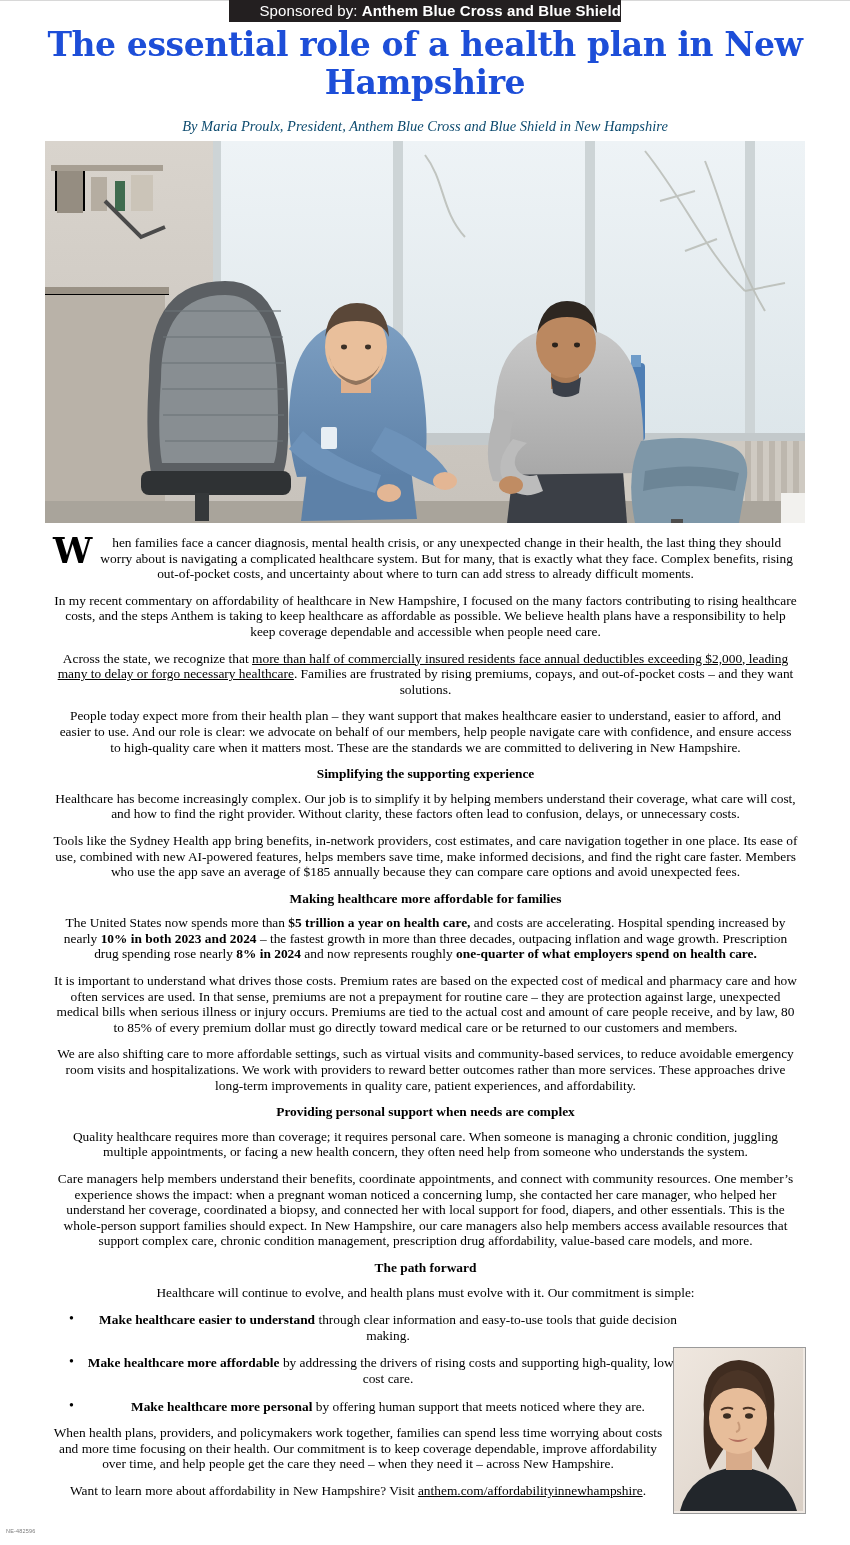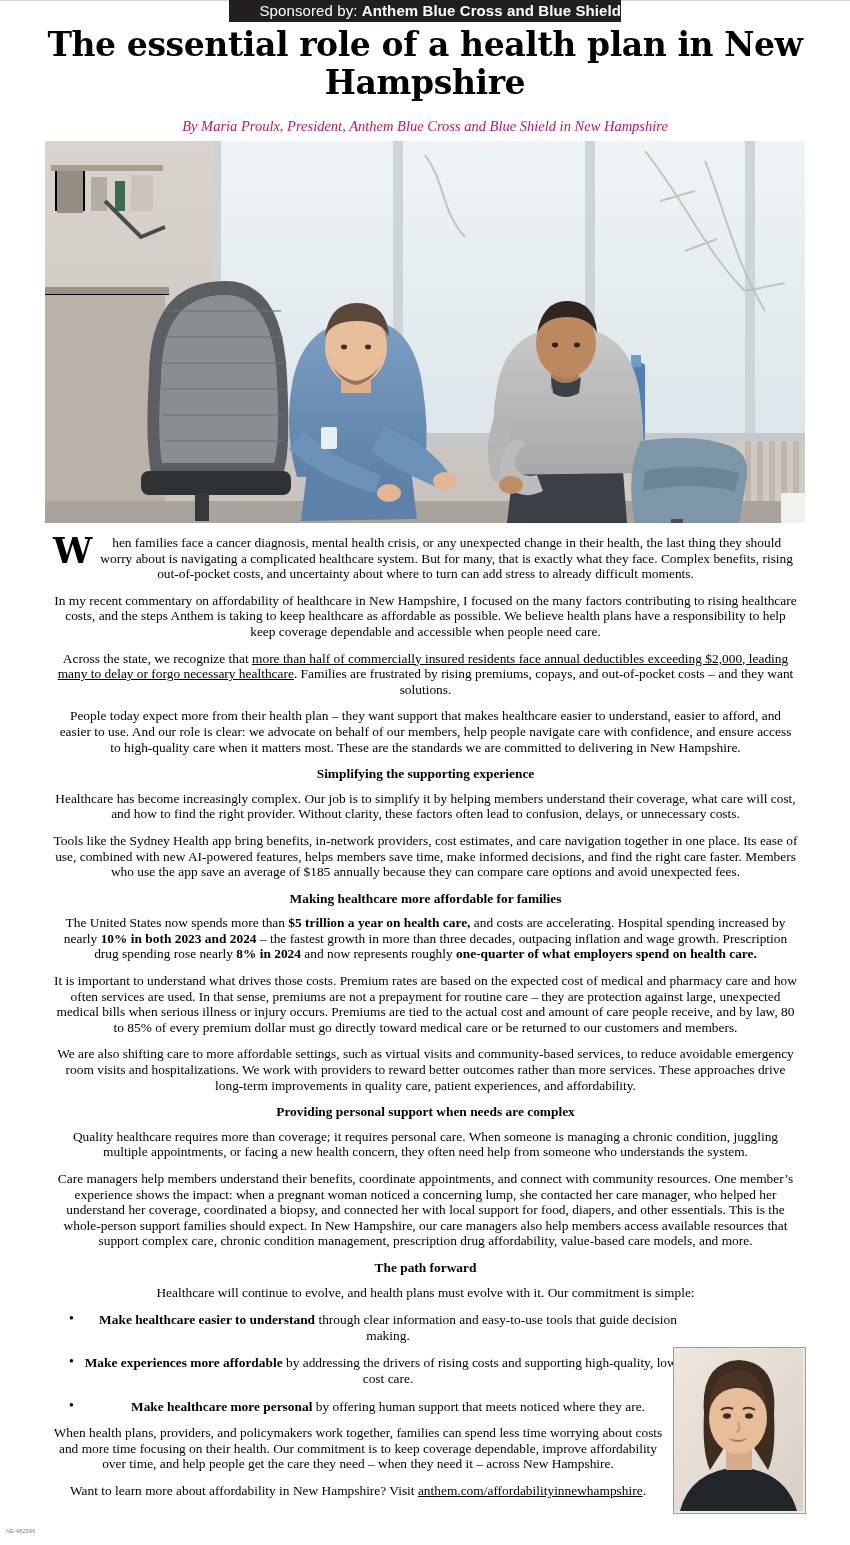--- a/index.html
+++ b/index.html
@@ -44,31 +44,31 @@
     position: absolute;
     top: 26px;
     left: 45px;
     width: 760px;
     text-align: center;
     font-family: "DejaVu Serif", serif;
     font-weight: 700;
     font-size: 33px;
     line-height: 38px;
     letter-spacing: -0.4px;
-    color: #000000;
+    color: #1d4ed8;
   }
   .byline {
     position: absolute;
     top: 118px;
     left: 45px;
     width: 760px;
     text-align: center;
     font-style: italic;
     font-size: 14.5px;
-    color: #be185d;
+    color: #0c4a6e;
   }
 
   .hero {
     position: absolute;
     top: 141px;
     left: 45px;
     width: 760px;
     height: 382px;
     overflow: hidden;
     background: #cfd6da;
@@ -310,21 +310,21 @@
 
     <div class="subhead">Providing personal support when needs are complex</div>
     <p>Quality healthcare requires more than coverage; it requires personal care. When someone is managing a chronic condition, juggling multiple appointments, or facing a new health concern, they often need help from someone who understands the system.</p>
     <p>Care managers help members understand their benefits, coordinate appointments, and connect with community resources. One member’s experience shows the impact: when a pregnant woman noticed a concerning lump, she contacted her care manager, who helped her understand her coverage, coordinated a biopsy, and connected her with local support for food, diapers, and other essentials. This is the whole-person support families should expect. In New Hampshire, our care managers also help members access available resources that support complex care, chronic condition management, prescription drug affordability, value-based care models, and more.</p>
 
     <div class="subhead">The path forward</div>
     <p>Healthcare will continue to evolve, and health plans must evolve with it. Our commitment is simple:</p>
 
     <ul class="commitments">
       <li class="wrap-right"><b>Make healthcare easier to understand</b><span> through clear information and easy-to-use tools that guide decision making.</span></li>
-      <li class="wrap-right"><b>Make experiences more affordable</b><span> by addressing the drivers of rising costs and supporting high-quality, lower-cost care.</span></li>
+      <li class="wrap-right"><b>Make healthcare more affordable</b><span> by addressing the drivers of rising costs and supporting high-quality, lower-cost care.</span></li>
       <li class="wrap-right"><b>Make healthcare more personal</b><span> by offering human support that meets noticed where they are.</span></li>
     </ul>
 
     <p class="wrap-right">When health plans, providers, and policymakers work together, families can spend less time worrying about costs and more time focusing on their health. Our commitment is to keep coverage dependable, improve affordability over time, and help people get the care they need – when they need it – across New Hampshire.</p>
     <p class="wrap-right"><span>Want to learn more about affordability in New Hampshire? Visit </span><span class="uline">anthem.com/affordabilityinnewhampshire</span><span>.</span></p>
   </div>
 
   <div class="portrait">
     <svg viewBox="0 0 129 163" preserveAspectRatio="none">
       <defs>

